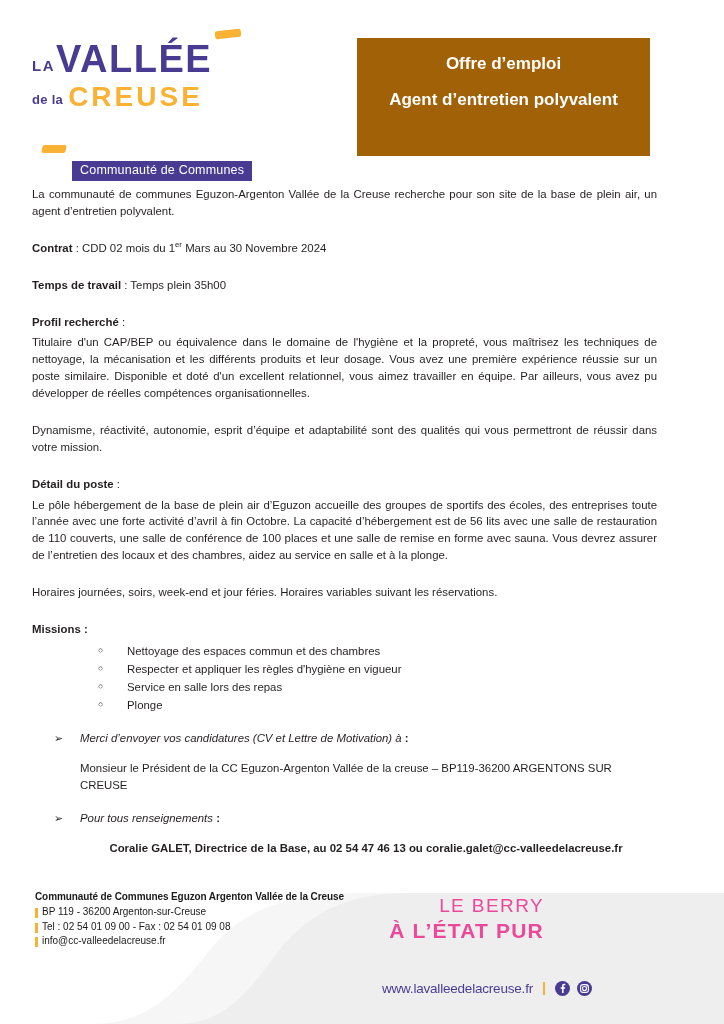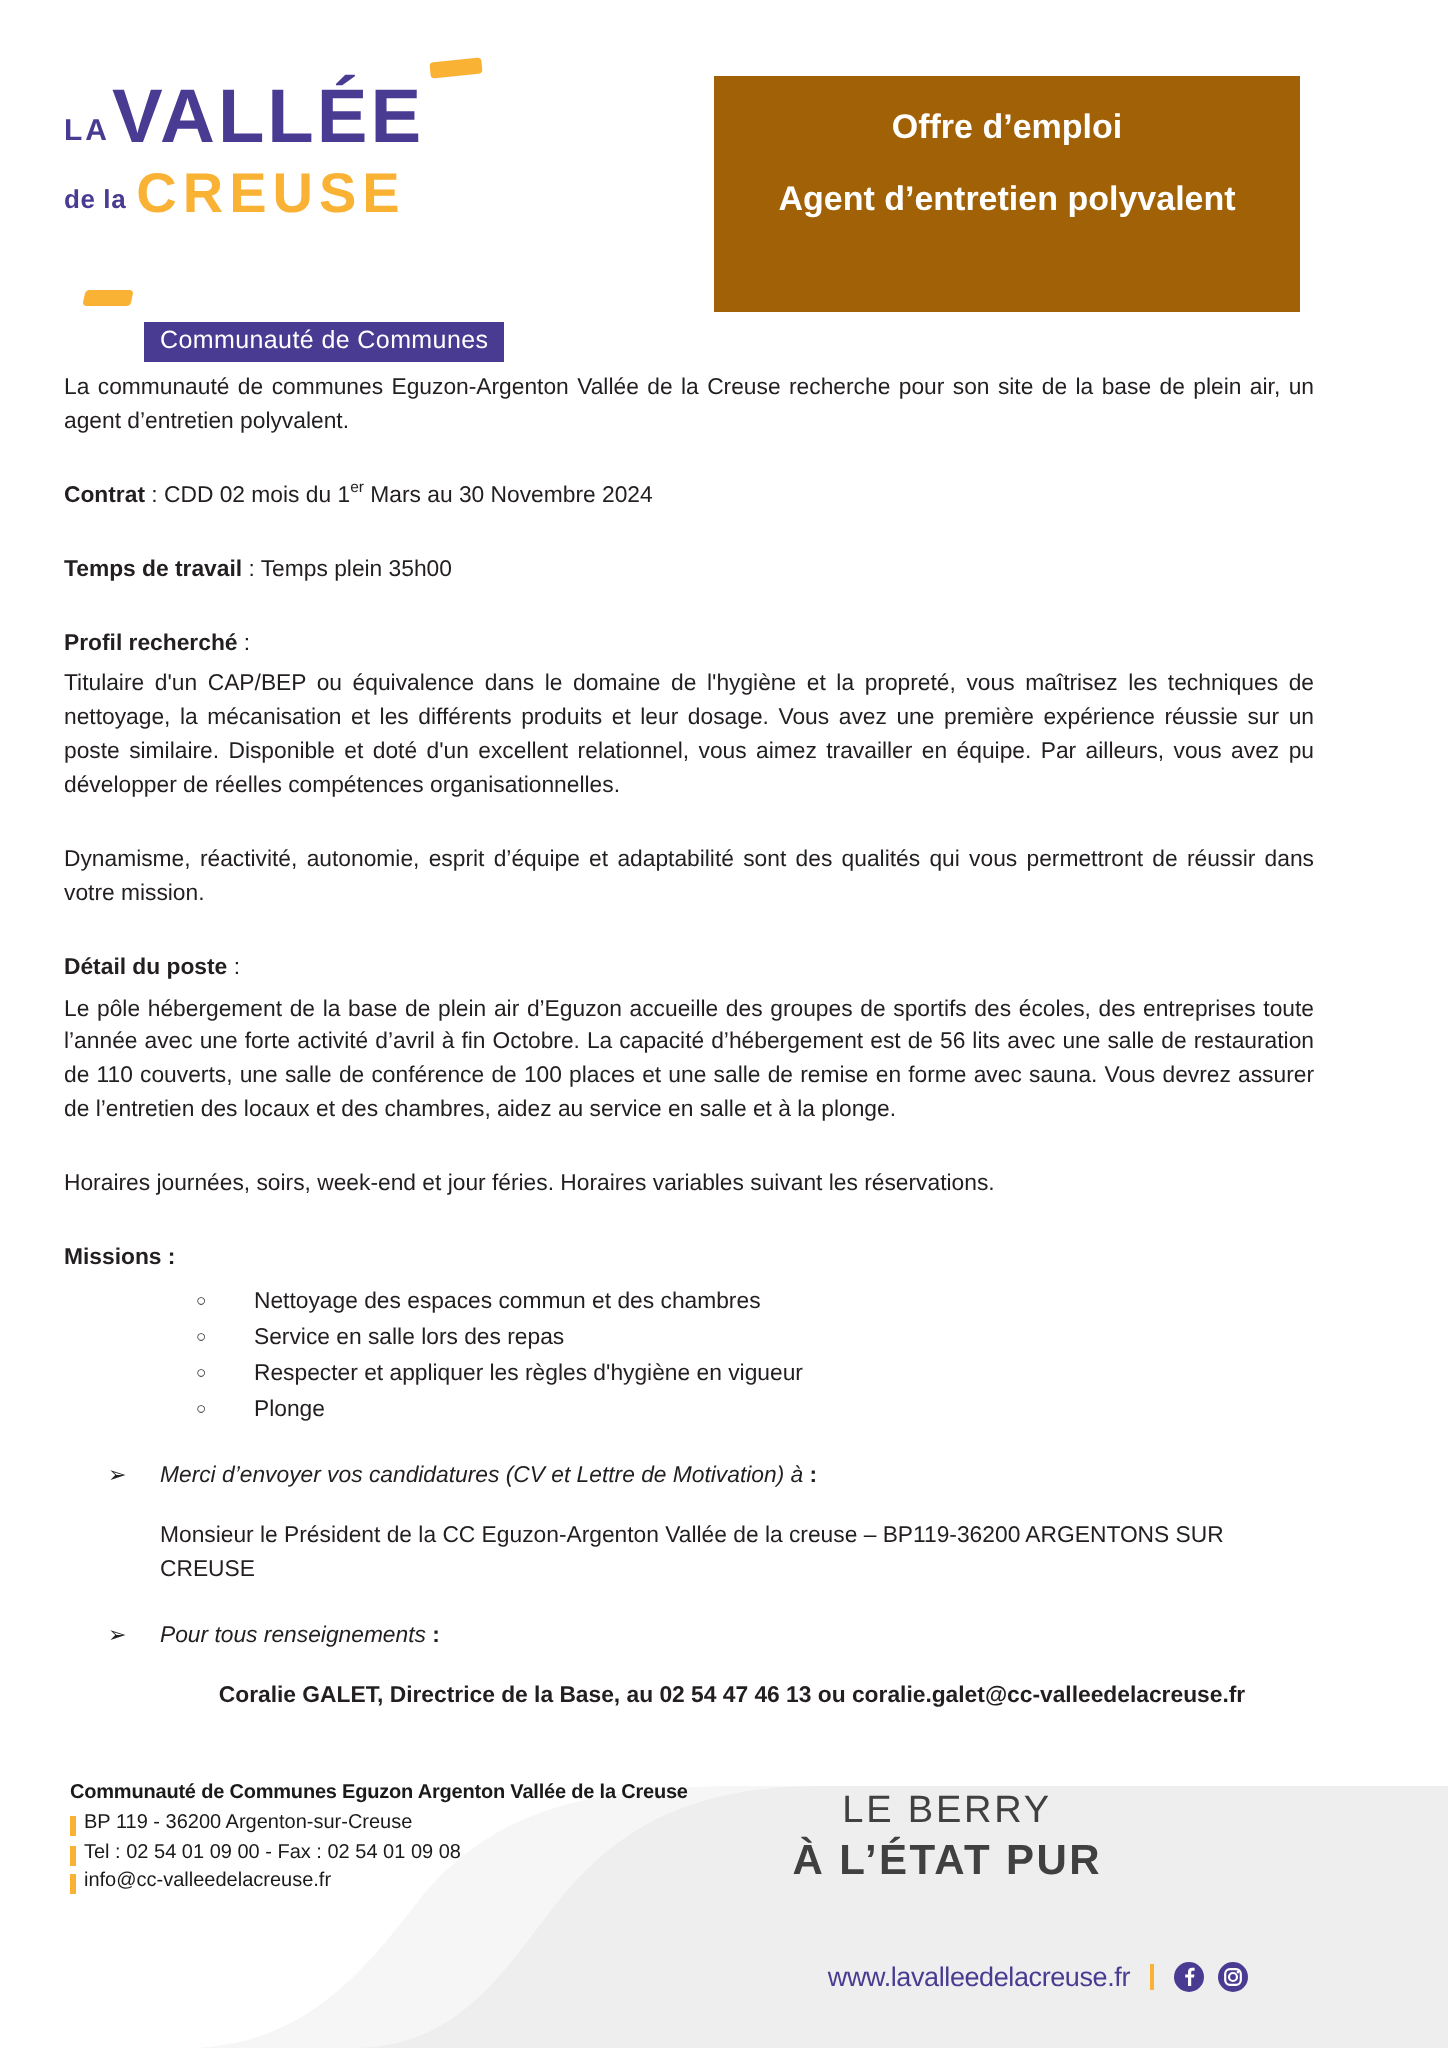--- a/index.html
+++ b/index.html
@@ -219,21 +219,20 @@
   .arrow-sub.bold { font-weight: bold; text-align: center; }
   .bold-inline { font-weight: bold; font-style: normal; }
 
   
   .footer {
     position: absolute;
     left: 0;
     bottom: 0;
     width: 612px;
     height: 164px;
-    padding-left: 32px;
   }
   .footer-swoosh {
     position: absolute;
     left: 0; top: 0;
     width: 724px;
     height: 164px;
   }
   .footer-contact {
     position: absolute;
     left: 35px;
@@ -256,24 +255,24 @@
     content: "";
     position: absolute;
     left: 0;
     top: 3px;
     width: 2.5px;
     height: 10px;
     background: #f9b233;
   }
   .berry {
     position: absolute;
-    right: 93px;
+    right: 68px;
     top: 34px;
-    text-align: center;
-    color: #404040;
+    text-align: right;
+    color: #ec4899;
   }
   .berry-l1 {
     font-size: 19px;
     letter-spacing: 1.4px;
     line-height: 1.25;
   }
   .berry-l2 {
     font-size: 21px;
     font-weight: bold;
     letter-spacing: 1.2px;
@@ -365,22 +364,22 @@
 
   <div class="gap-sm"></div>
 
   <p class="para left-align">Horaires journées, soirs, week-end et jour féries. Horaires variables suivant les réservations.</p>
 
   <div class="gap-sm"></div>
 
   <p class="para left-align tight"><span class="lbl">Missions :</span></p>
   <ul class="missions-list">
     <li>Nettoyage des espaces commun et des chambres</li>
+    <li>Respecter et appliquer les règles d'hygiène en vigueur</li>
     <li>Service en salle lors des repas</li>
-    <li>Respecter et appliquer les règles d'hygiène en vigueur</li>
     <li>Plonge</li>
   </ul>
 
   <div class="arrow-block">
     <div class="arrow-item"><span>Merci d’envoyer vos candidatures (CV et Lettre de Motivation) à</span><span class="bold-inline"> :</span></div>
     <div class="arrow-sub">Monsieur le Président de la CC Eguzon-Argenton Vallée de la creuse – BP119-36200 ARGENTONS SUR CREUSE</div>
   </div>
 
   <div class="arrow-block">
     <div class="arrow-item"><span>Pour tous renseignements</span><span class="bold-inline"> :</span></div>

